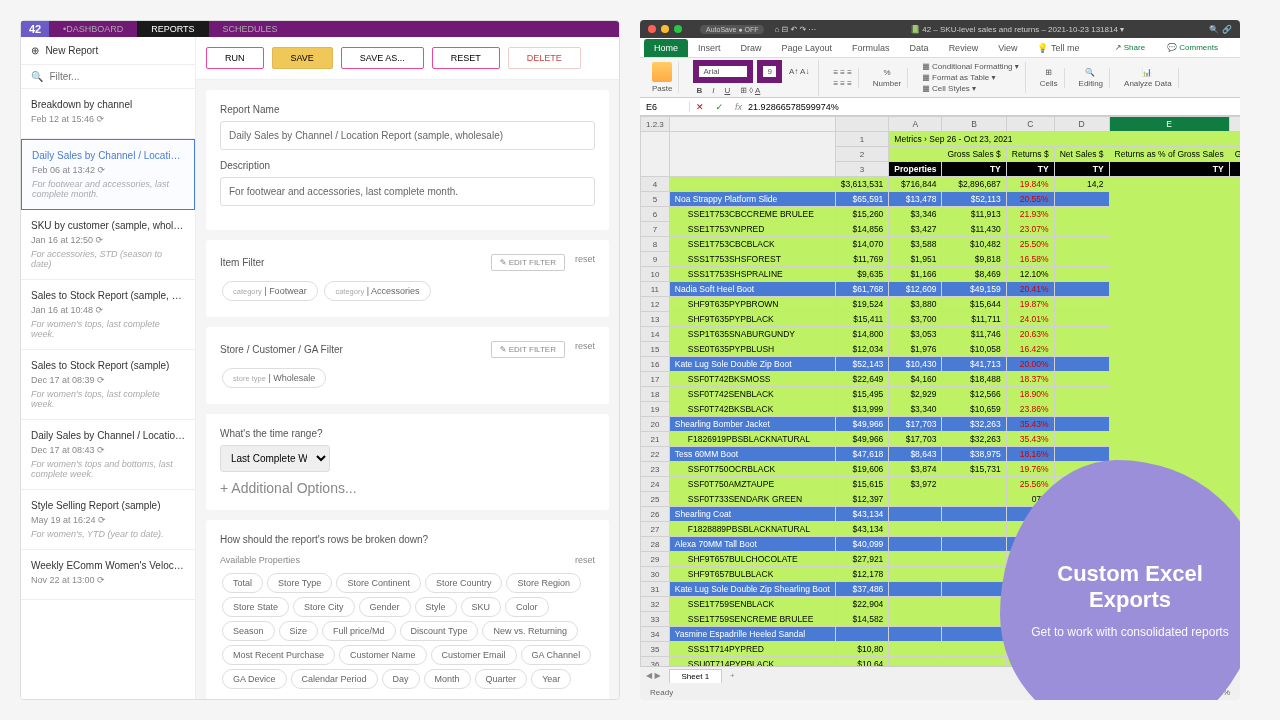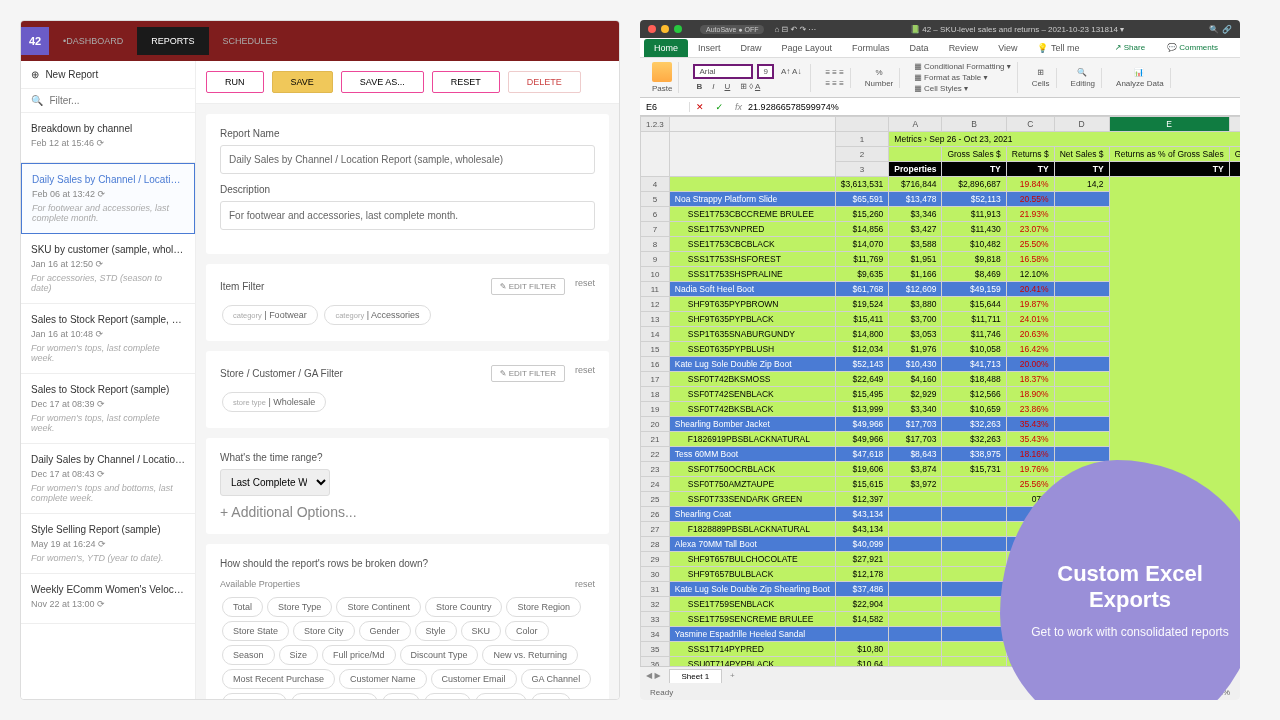--- a/index.html
+++ b/index.html
@@ -1,21 +1,21 @@
 <!DOCTYPE html>
 <html><head>
 <meta charset="utf-8">
 <style>
 *{margin:0;padding:0;box-sizing:border-box;font-family:-apple-system,BlinkMacSystemFont,"Segoe UI",Arial,sans-serif}
 body{background:#f5f5f5;width:1280px;height:720px;overflow:hidden;position:relative}
 .split{display:flex;gap:20px;padding:20px;height:100%}
 .left-panel{width:600px;background:#fff;border-radius:4px;overflow:hidden;border:1px solid #ddd;display:flex;flex-direction:column;font-size:10px}
 .right-panel{width:600px;background:#fff;border-radius:4px;overflow:hidden;position:relative}
 
-.app-top{background:#7f1d1d;color:#fff;display:flex;align-items:center;height:40px}
+.app-top{background:#701a75;color:#fff;display:flex;align-items:center;height:16px}
 .app-logo{background:#6b5cc7;width:28px;height:28px;display:flex;align-items:center;justify-content:center;font-weight:bold;font-size:11px}
 .app-nav-item{padding:0 14px;font-size:9px;color:#aaa;height:28px;display:flex;align-items:center}
 .app-nav-item.active{background:#1a1a1a;color:#fff}
 .app-body{display:flex;flex:1;overflow:hidden}
 .sidebar{width:175px;border-right:1px solid #eee;overflow-y:auto;background:#fff}
 .new-report{padding:8px 10px;border-bottom:1px solid #eee;display:flex;align-items:center;gap:6px;font-size:10px;color:#333}
 .filter-row{padding:6px 10px;border-bottom:1px solid #eee;display:flex;align-items:center;gap:6px;color:#999}
 .filter-input{border:none;outline:none;font-size:10px;flex:1}
 .rep-item{padding:10px;border-bottom:1px solid #eee;cursor:pointer}
 .rep-item.selected{border:1px solid #4a7bd4;background:#fafcff}
@@ -49,21 +49,21 @@
 .autosave{background:#555;padding:1px 6px;border-radius:7px;font-size:7px}
 .ribbon-tabs{background:#fff;border-bottom:1px solid #ddd;display:flex;align-items:center;height:20px;font-size:9px}
 .rtab{padding:4px 10px;color:#555}
 .rtab.active{background:#107c41;color:#fff;border-radius:3px 3px 0 0;margin:2px 0 0 4px}
 .tellme{flex:1}
 .share{color:#107c41;font-size:8px}
 .ribbon{background:#f5f5f5;border-bottom:1px solid #ccc;height:40px;display:flex;align-items:center;padding:0 6px;gap:8px;font-size:8px;color:#555}
 .rgroup{display:flex;flex-direction:column;align-items:center;gap:2px;border-right:1px solid #ddd;padding:0 6px}
 .paste-ico{width:20px;height:20px;background:linear-gradient(#fc6,#fa4);border-radius:2px}
 .font-row{display:flex;gap:4px;align-items:center}
-.font-sel{border:2px solid #701a75;padding:1px 4px;font-size:8px;background:#fff}
+.font-sel{border:6px solid #701a75;padding:1px 4px;font-size:8px;background:#fff}
 .mini-btn{padding:1px 3px;font-size:8px;color:#555}
 .formula-bar{background:#fff;border-bottom:1px solid #ccc;height:18px;display:flex;align-items:center;font-size:9px}
 .cell-ref{width:50px;padding:0 6px;border-right:1px solid #ddd}
 .fx{padding:0 6px;font-style:italic;color:#888}
 .grid-area{flex:1;overflow:hidden;position:relative;background:#bef264}
 table.sheet{border-collapse:collapse;font-size:8.5px;width:100%}
 table.sheet td,table.sheet th{border:1px solid #d0d0d0;padding:2px 5px;height:14px;white-space:nowrap}
 .col-head{background:#e8e8e8;text-align:center;font-weight:normal;color:#555}
 .col-head.sel{background:#107c41;color:#fff}
 .row-head{background:#e8e8e8;text-align:center;width:24px;color:#555;font-size:8px}

